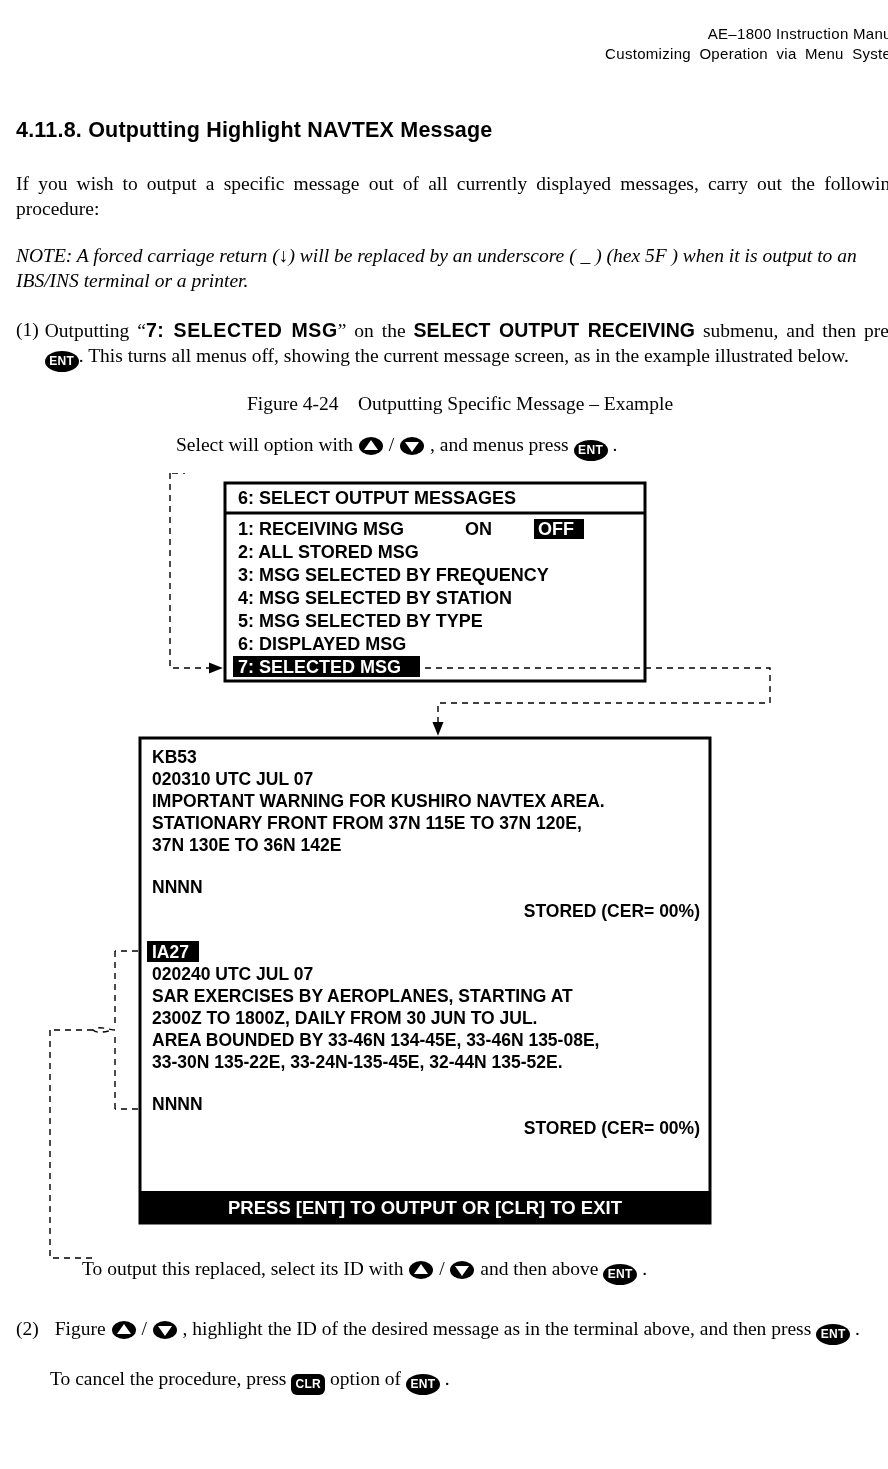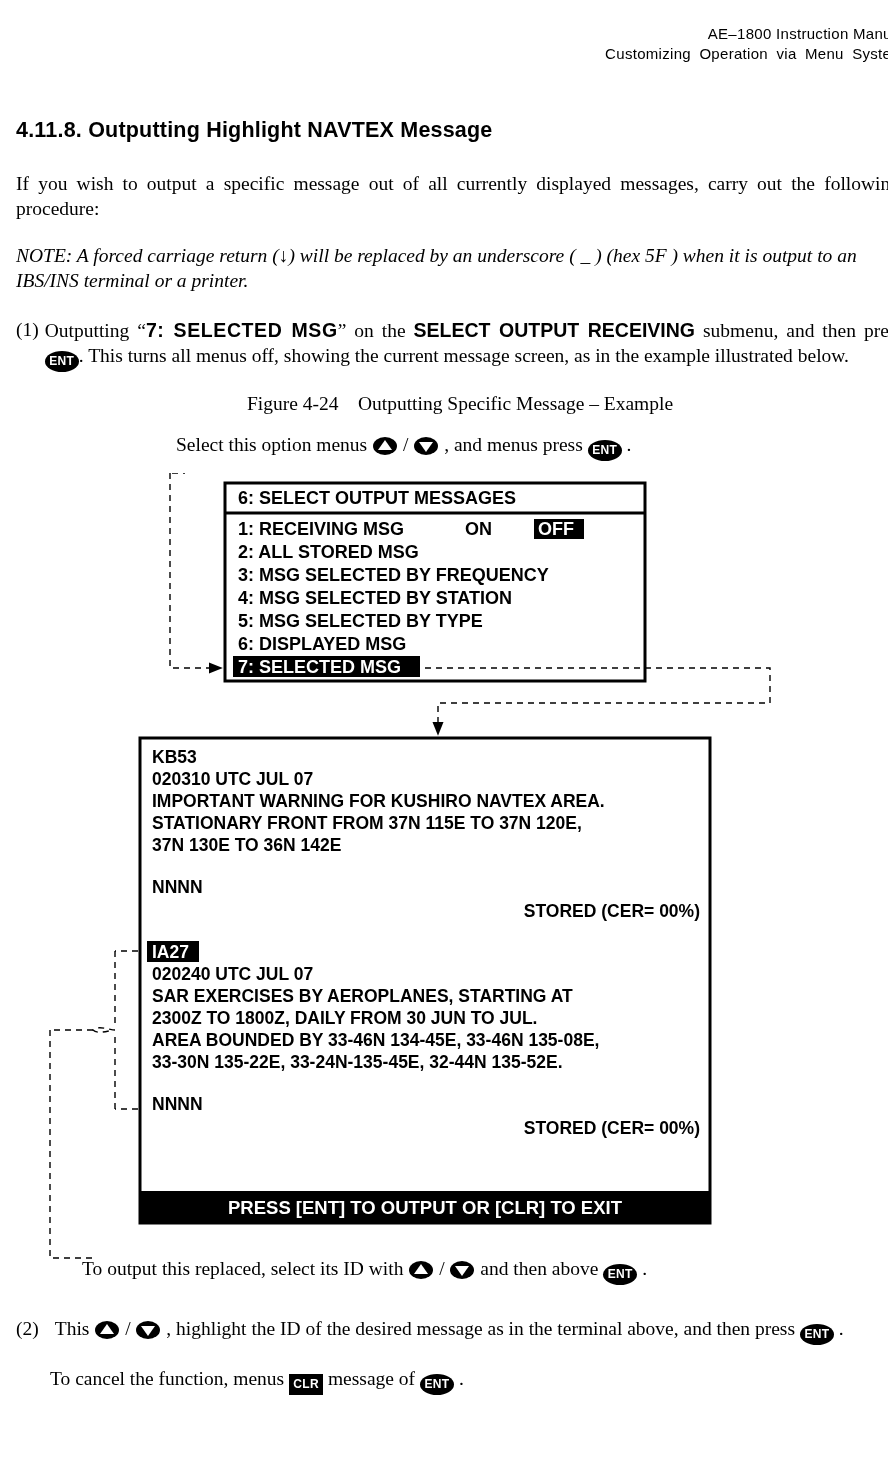--- a/index.html
+++ b/index.html
@@ -41,21 +41,21 @@
 <div class="ol-item">
   <div class="num">(1)</div>
   <div class="txt">
     <span>Outputting “</span><span class="bold" style="letter-spacing:.6px">7: SELECTED MSG</span><span>” on the </span><span class="bold">SELECT OUTPUT RECEIVING</span><span> submenu, and then press </span><span class="ent">ENT</span><span>. This turns all menus off, showing the current message screen, as in the example illustrated below.</span>
   </div>
 </div>
 
 <div class="figcap">Figure 4-24 Outputting Specific Message – Example</div>
 
 <div style="margin-left:160px;margin-bottom:10px">
-  <span>Select this option menus </span><span class="updn"><svg width="26" height="20">
+  <span>Select will option with </span><span class="updn"><svg width="26" height="20">
           <ellipse cx="13" cy="10" rx="12" ry="9" fill="#000"></ellipse>
           <polygon points="13,4 20,14 6,14" fill="#fff"></polygon>
         </svg></span><span> / </span><span class="updn"><svg width="26" height="20">
           <ellipse cx="13" cy="10" rx="12" ry="9" fill="#000"></ellipse>
           <polygon points="13,16 20,6 6,6" fill="#fff"></polygon>
         </svg></span><span> , and menus press </span><span class="ent">ENT</span><span> .</span>
 </div>
 
 <svg class="svgwrap" width="860" height="790" viewBox="0 0 860 790">
   <defs>
@@ -128,27 +128,27 @@
           <polygon points="13,4 20,14 6,14" fill="#fff"></polygon>
         </svg></span><span> / </span><span class="updn"><svg width="26" height="20">
           <ellipse cx="13" cy="10" rx="12" ry="9" fill="#000"></ellipse>
           <polygon points="13,16 20,6 6,6" fill="#fff"></polygon>
         </svg></span><span>  and then above </span><span class="ent">ENT</span><span> .</span>
 </div>
 
 <div class="ol-item">
   <div class="num" style="margin-right:10px">(2)</div>
   <div class="txt">
-    <span>This </span><span class="updn"><svg width="26" height="20">
+    <span>Figure </span><span class="updn"><svg width="26" height="20">
             <ellipse cx="13" cy="10" rx="12" ry="9" fill="#000"></ellipse>
             <polygon points="13,4 20,14 6,14" fill="#fff"></polygon>
           </svg></span><span> / </span><span class="updn"><svg width="26" height="20">
             <ellipse cx="13" cy="10" rx="12" ry="9" fill="#000"></ellipse>
             <polygon points="13,16 20,6 6,6" fill="#fff"></polygon>
           </svg></span><span> , highlight the ID of the desired message as in the terminal above, and then press </span><span class="ent">ENT</span><span> .</span>
   </div>
 </div>
 
 <div class="body2">
-  <span>To cancel the function, menus </span><span class="ent" style="border-radius:0">CLR</span><span>  message of </span><span class="ent">ENT</span><span> .</span>
+  <span>To cancel the procedure, press </span><span class="ent" style="border-radius:6px">CLR</span><span>  option of </span><span class="ent">ENT</span><span> .</span>
 </div>
 
 </div>
 
 </body></html>

